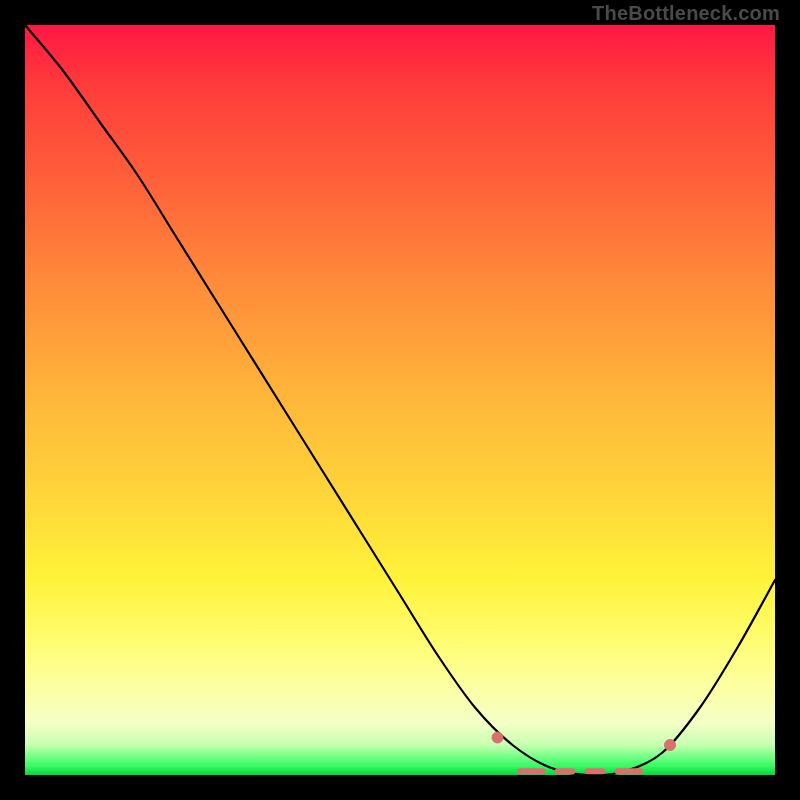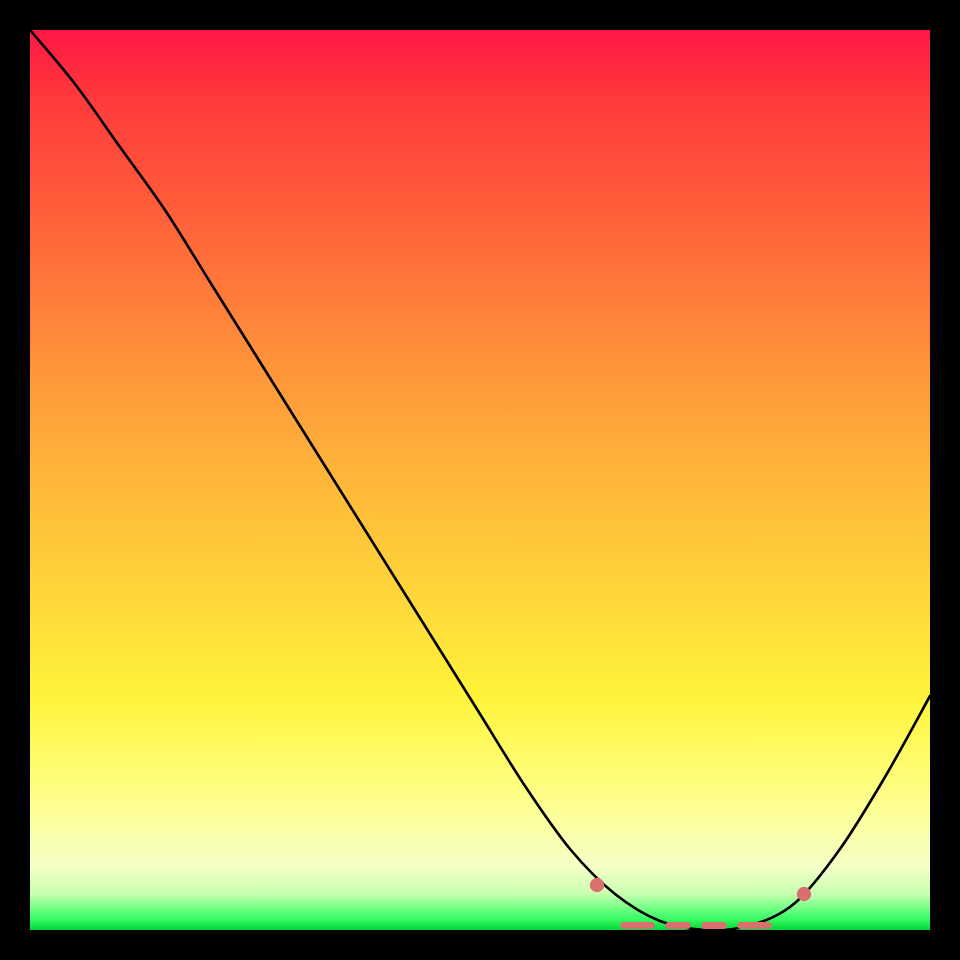--- a/index.html
+++ b/index.html
@@ -78,20 +78,21 @@
     stroke: #d9706e;
     stroke-width: 6;
     stroke-linecap: round;
   }
 </style>
 </head>
 <body>
 
 <div class="container">
 
+  <div class="attribution">TheBottleneck.com</div>
 
   <div class="plot-frame">
     <div class="green-band"></div>
 
     <svg class="curve" viewBox="0 0 750 750" preserveAspectRatio="none">
       <path id="bottleneck-curve" class="curve-path" d="M 0 0 C 6.25 7.5, 25 28.75, 37.5 45 C 50 61.25, 62.5 80, 75 97.5 C 87.5 115, 100 131.25, 112.5 150 C 125 168.75, 137.5 190, 150 210 C 162.5 230, 175 250, 187.5 270 C 200 290, 212.5 309.99999999999994, 225 329.99999999999994 C 237.5 349.99999999999994, 250 370, 262.5 390 C 275 410, 287.5 430, 300 450 C 312.5 470, 325 490, 337.5 510 C 350 530, 362.5 550, 375 570 C 387.5 590, 400.00000000000006 611.25, 412.50000000000006 630 C 425.00000000000006 648.75, 437.5 667.5, 450 682.5 C 462.5 697.5, 475 710, 487.5 720 C 500 730, 512.5 737.5, 525 742.5 C 537.5 747.5, 550 749.375, 562.5 750 C 575 750.625, 587.5 750, 600 746.25 C 612.5 742.5, 625 738.125, 637.5 727.5 C 650 716.875, 662.5 700, 675 682.5 C 687.5 665, 700 643.75, 712.5 622.5 C 725 601.25, 743.75 566.25, 750 555"></path>
       <g id="markers">
           <circle cx="472.5" cy="712.5" r="5.5" class="dot"></circle>
           <circle cx="645" cy="720" r="5.5" class="dot"></circle>
           <line x1="495" x2="517.5" y1="746.25" y2="746.25" class="dash"></line>

